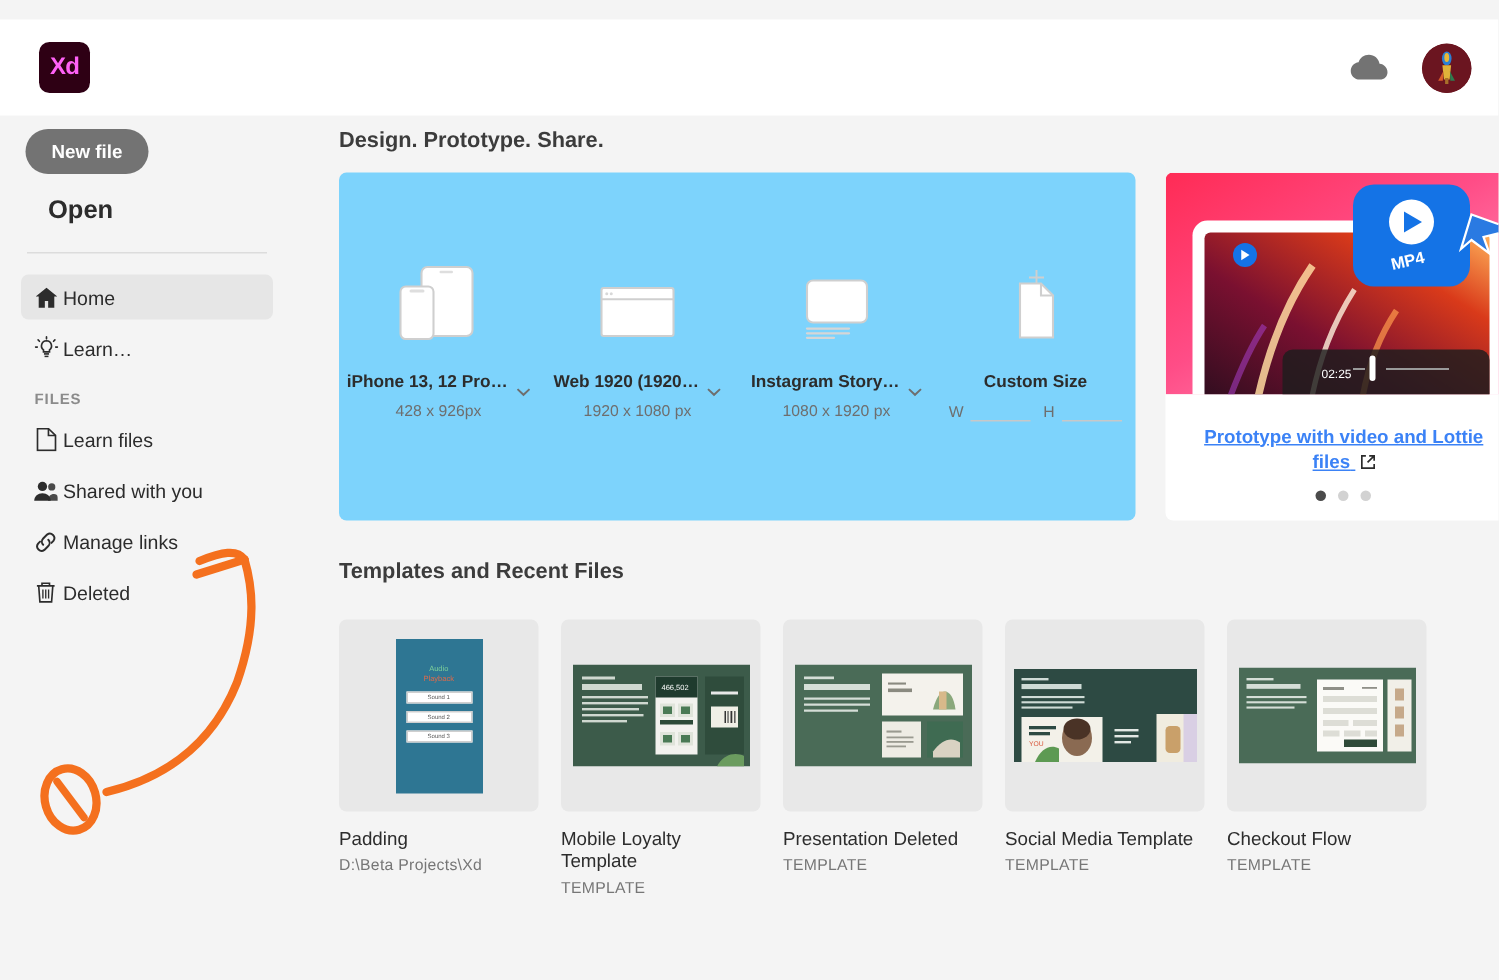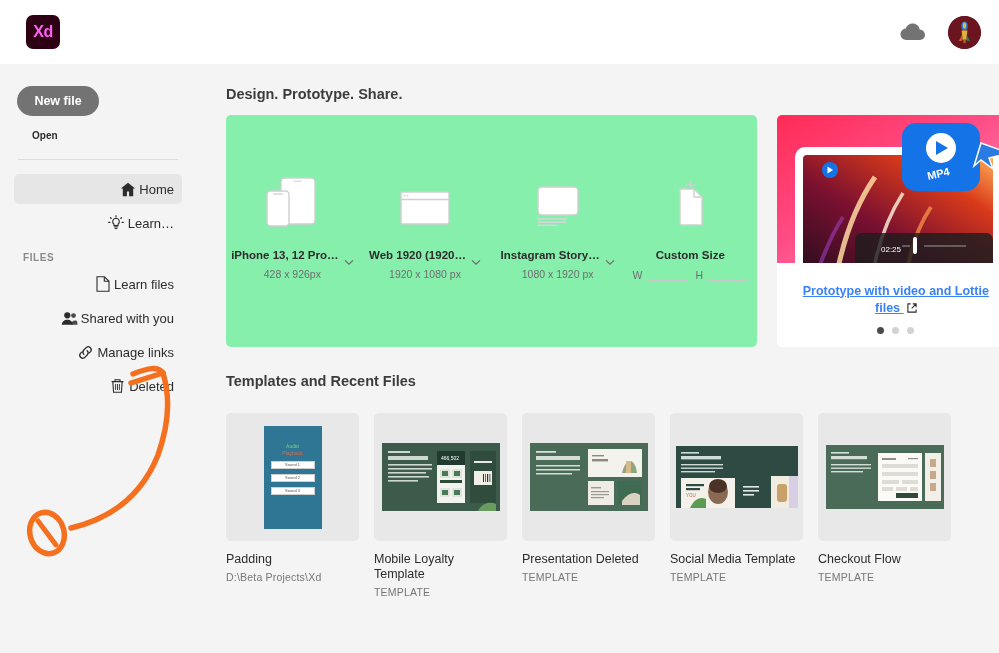--- a/index.html
+++ b/index.html
@@ -5,21 +5,21 @@
   * { box-sizing: border-box; margin: 0; padding: 0; }
   html, body {
     width: 999px; height: 653px;
     font-family: "Liberation Sans", sans-serif;
     background: #f4f4f4; overflow: hidden;
   }
   #app { position: relative; width: 999px; height: 653px; background: #f4f4f4; }
 
   
   .header {
-    position: absolute; top: 0; left: 0; width: 999px; height: 64px;
+    position: absolute; top: 13px; left: 0; width: 999px; height: 64px;
     background: #ffffff; display: flex; align-items: center;
     padding: 0 18px; z-index: 5;
   }
   .xd-logo {
     width: 34px; height: 34px; border-radius: 7px;
     background: #2e0014; display: flex; align-items: center;
     justify-content: center; margin-left: 8px;
   }
   .xd-logo span { color: #ff61f6; font-size: 16px; font-weight: bold; letter-spacing: -.5px; }
   .header-right { margin-left: auto; display: flex; align-items: center; gap: 22px; }
@@ -35,47 +35,47 @@
     position: absolute; top: 64px; left: 0; width: 196px; height: 589px;
     background: #f4f4f4; padding: 22px 14px 0 14px;
   }
   .new-file-btn {
     width: 82px; height: 30px; border-radius: 15px; background: #737373;
     color: #fff; font-size: 12.5px; font-weight: bold; border: none;
     cursor: pointer; display: flex; align-items: center; justify-content: center;
     margin-left: 3px;
   }
   .open-link {
-    margin: 14px 0 0 18px; font-size: 10px; color: #2c2c2c;
+    margin: 14px 0 0 18px; font-size: 17px; color: #2c2c2c;
     font-weight: bold; cursor: pointer;
   }
   .side-divider { margin: 18px 4px 0 4px; height: 1px; background: #dcdcdc; }
   .nav-list { margin-top: 14px; }
   .nav-item {
     display: flex; align-items: center; height: 30px; border-radius: 5px;
-    padding: 0 8px; margin-bottom: 4px; cursor: pointer; gap: 3px; justify-content: flex-end;
+    padding: 0 8px; margin-bottom: 4px; cursor: pointer; gap: 3px;
   }
   .nav-item.active { background: #e6e6e6; }
   .nav-item .nav-ico {
     width: 17px; height: 17px; display: flex; align-items: center; justify-content: center;
     flex: 0 0 17px;
   }
   .nav-item .nav-lbl { font-size: 13px; color: #2c2c2c; }
   .files-label {
     font-size: 10px; color: #8b8b8b; font-weight: bold;
     letter-spacing: .6px; margin: 14px 0 6px 9px;
   }
 
   
   .main { position: absolute; top: 64px; left: 212px; width: 803px; height: 589px; padding: 22px 0 0 14px; }
   .h-title { font-size: 14.5px; font-weight: bold; color: #3c3c3c; margin-bottom: 13px; }
 
   .top-row { display: flex; gap: 20px; }
   .presets-card {
-    width: 532px; height: 232px; background: #86efac; border-radius: 5px;
+    width: 532px; height: 232px; background: #7dd3fc; border-radius: 5px;
     display: flex; align-items: flex-start; justify-content: space-around;
     padding-top: 52px;
   }
   .preset { width: 122px; display: flex; flex-direction: column; align-items: center; cursor: pointer; }
   .preset-art { height: 64px; display: flex; align-items: flex-end; justify-content: center; }
   .preset-name-row { display: flex; align-items: center; gap: 5px; margin-top: 18px; }
   .preset-name { font-size: 11.5px; font-weight: bold; color: #2c2c2c; white-space: nowrap; }
   .preset-dims { font-size: 10.5px; color: #6e6e6e; margin-top: 7px; }
   .chev { width: 10px; height: 7px; flex: 0 0 10px; }
   .wh-row { display: flex; gap: 8px; margin-top: 5px; align-items: flex-end; }

